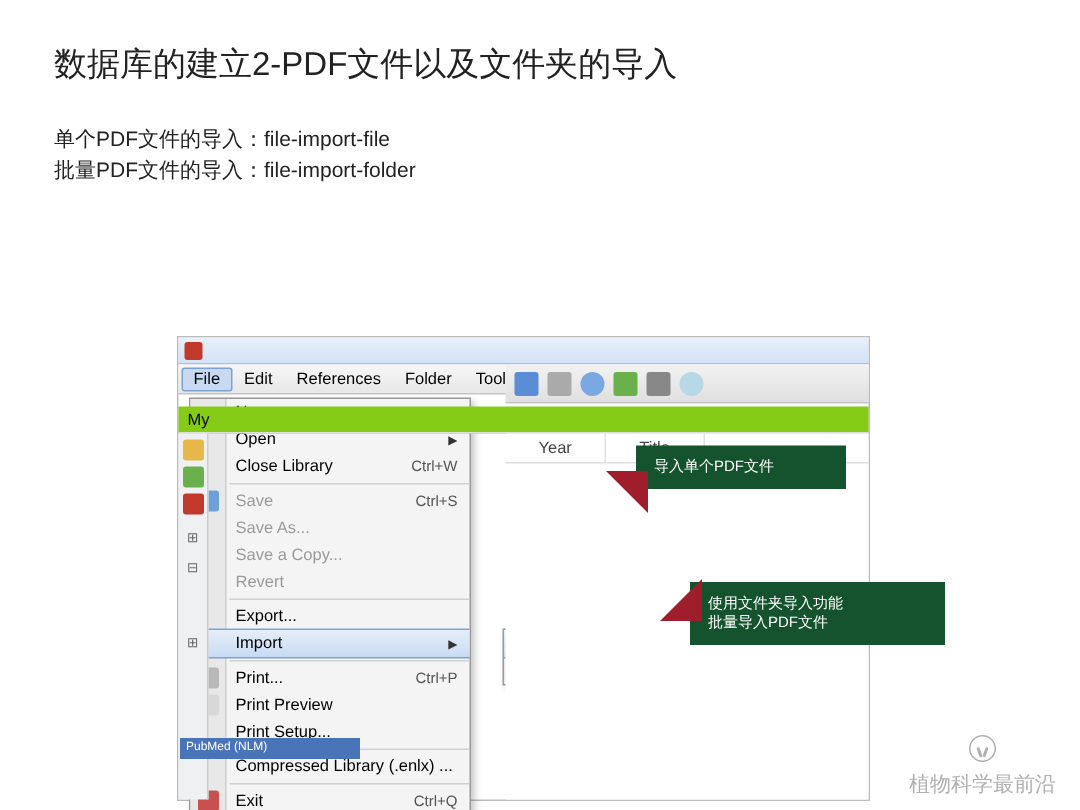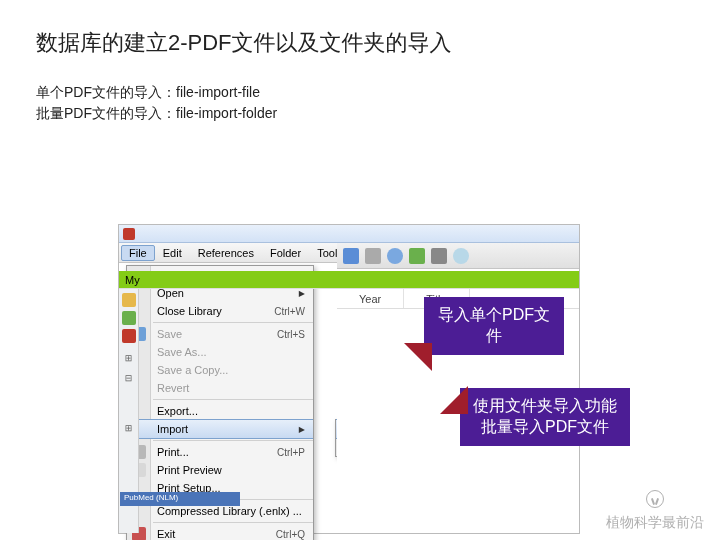--- a/index.html
+++ b/index.html
@@ -28,21 +28,21 @@
   .dropdown .mi.disabled { color: #9a9a9a; }
   .dropdown .mi.hi { background: linear-gradient(#e6effa,#c8daf2); border-top: 1px solid #7da2ce; border-bottom: 1px solid #7da2ce; margin: -1px 0; }
   .dropdown .mi .arrow { font-size: 8px; color: #333; }
   .dropdown .mi .shortcut { color: #555; font-size: 10px; }
   .dropdown hr { border: none; border-top: 1px solid #d0d0d0; margin: 2px 0 2px 26px; }
   .mi-ico { position: absolute; left: 5px; width: 14px; height: 14px; border-radius: 2px; }
   .submenu { position: absolute; left: 216px; top: 194px; width: 96px; background: #f4f4f4; border: 1px solid #9a9a9a; box-shadow: 2px 2px 5px rgba(0,0,0,.25); }
   .submenu .iconcol { position: absolute; left: 0; top: 0; bottom: 0; width: 22px; background: #e8e8e8; border-right: 1px solid #d0d0d0; }
   .submenu .mi { position: relative; padding: 3px 6px 3px 28px; cursor: default; }
   .submenu .mi.hi { background: linear-gradient(#e6effa,#c8daf2); border-top: 1px solid #7da2ce; border-bottom: 1px solid #7da2ce; margin: -1px 0; }
-  .callout { position: absolute; background: #4c1d95; color: #fff; font-size: 16px; padding: 8px 12px; text-align: center; line-height: 1.3; }
+  .callout { position: absolute; background: #14532d; color: #fff; font-size: 10px; padding: 8px 12px; line-height: 1.3; }
   .callout1 { left: 424px; top: 297px; width: 140px; }
   .callout1::after { content: ""; position: absolute; left: -20px; bottom: -16px; border: 14px solid transparent; border-right-color: #a01e2c; border-top-color: #a01e2c; }
   .callout2 { left: 460px; top: 388px; width: 170px; }
   .callout2::after { content: ""; position: absolute; left: -20px; top: -2px; border: 14px solid transparent; border-right-color: #a01e2c; border-bottom-color: #a01e2c; }
   .bottom-band { position: absolute; left: 120px; bottom: 34px; height: 14px; width: 120px; background: #4a74b8; color: #fff; font-size: 8px; padding: 1px 4px; overflow: hidden; }
   .watermark { position: absolute; right: 16px; bottom: 8px; color: #b0b0b0; font-size: 14px; display: flex; align-items: center; gap: 6px; flex-direction: column; }
   .wm-ico { width: 18px; height: 18px; border: 1.5px solid #b0b0b0; border-radius: 50%; position: relative; }
   .wm-ico::before, .wm-ico::after { content: ""; position: absolute; background: #b0b0b0; border-radius: 2px; }
   .wm-ico::before { width: 2px; height: 7px; left: 5px; top: 7px; transform: rotate(-20deg); }
   .wm-ico::after { width: 2px; height: 7px; right: 5px; top: 7px; transform: rotate(20deg); }

